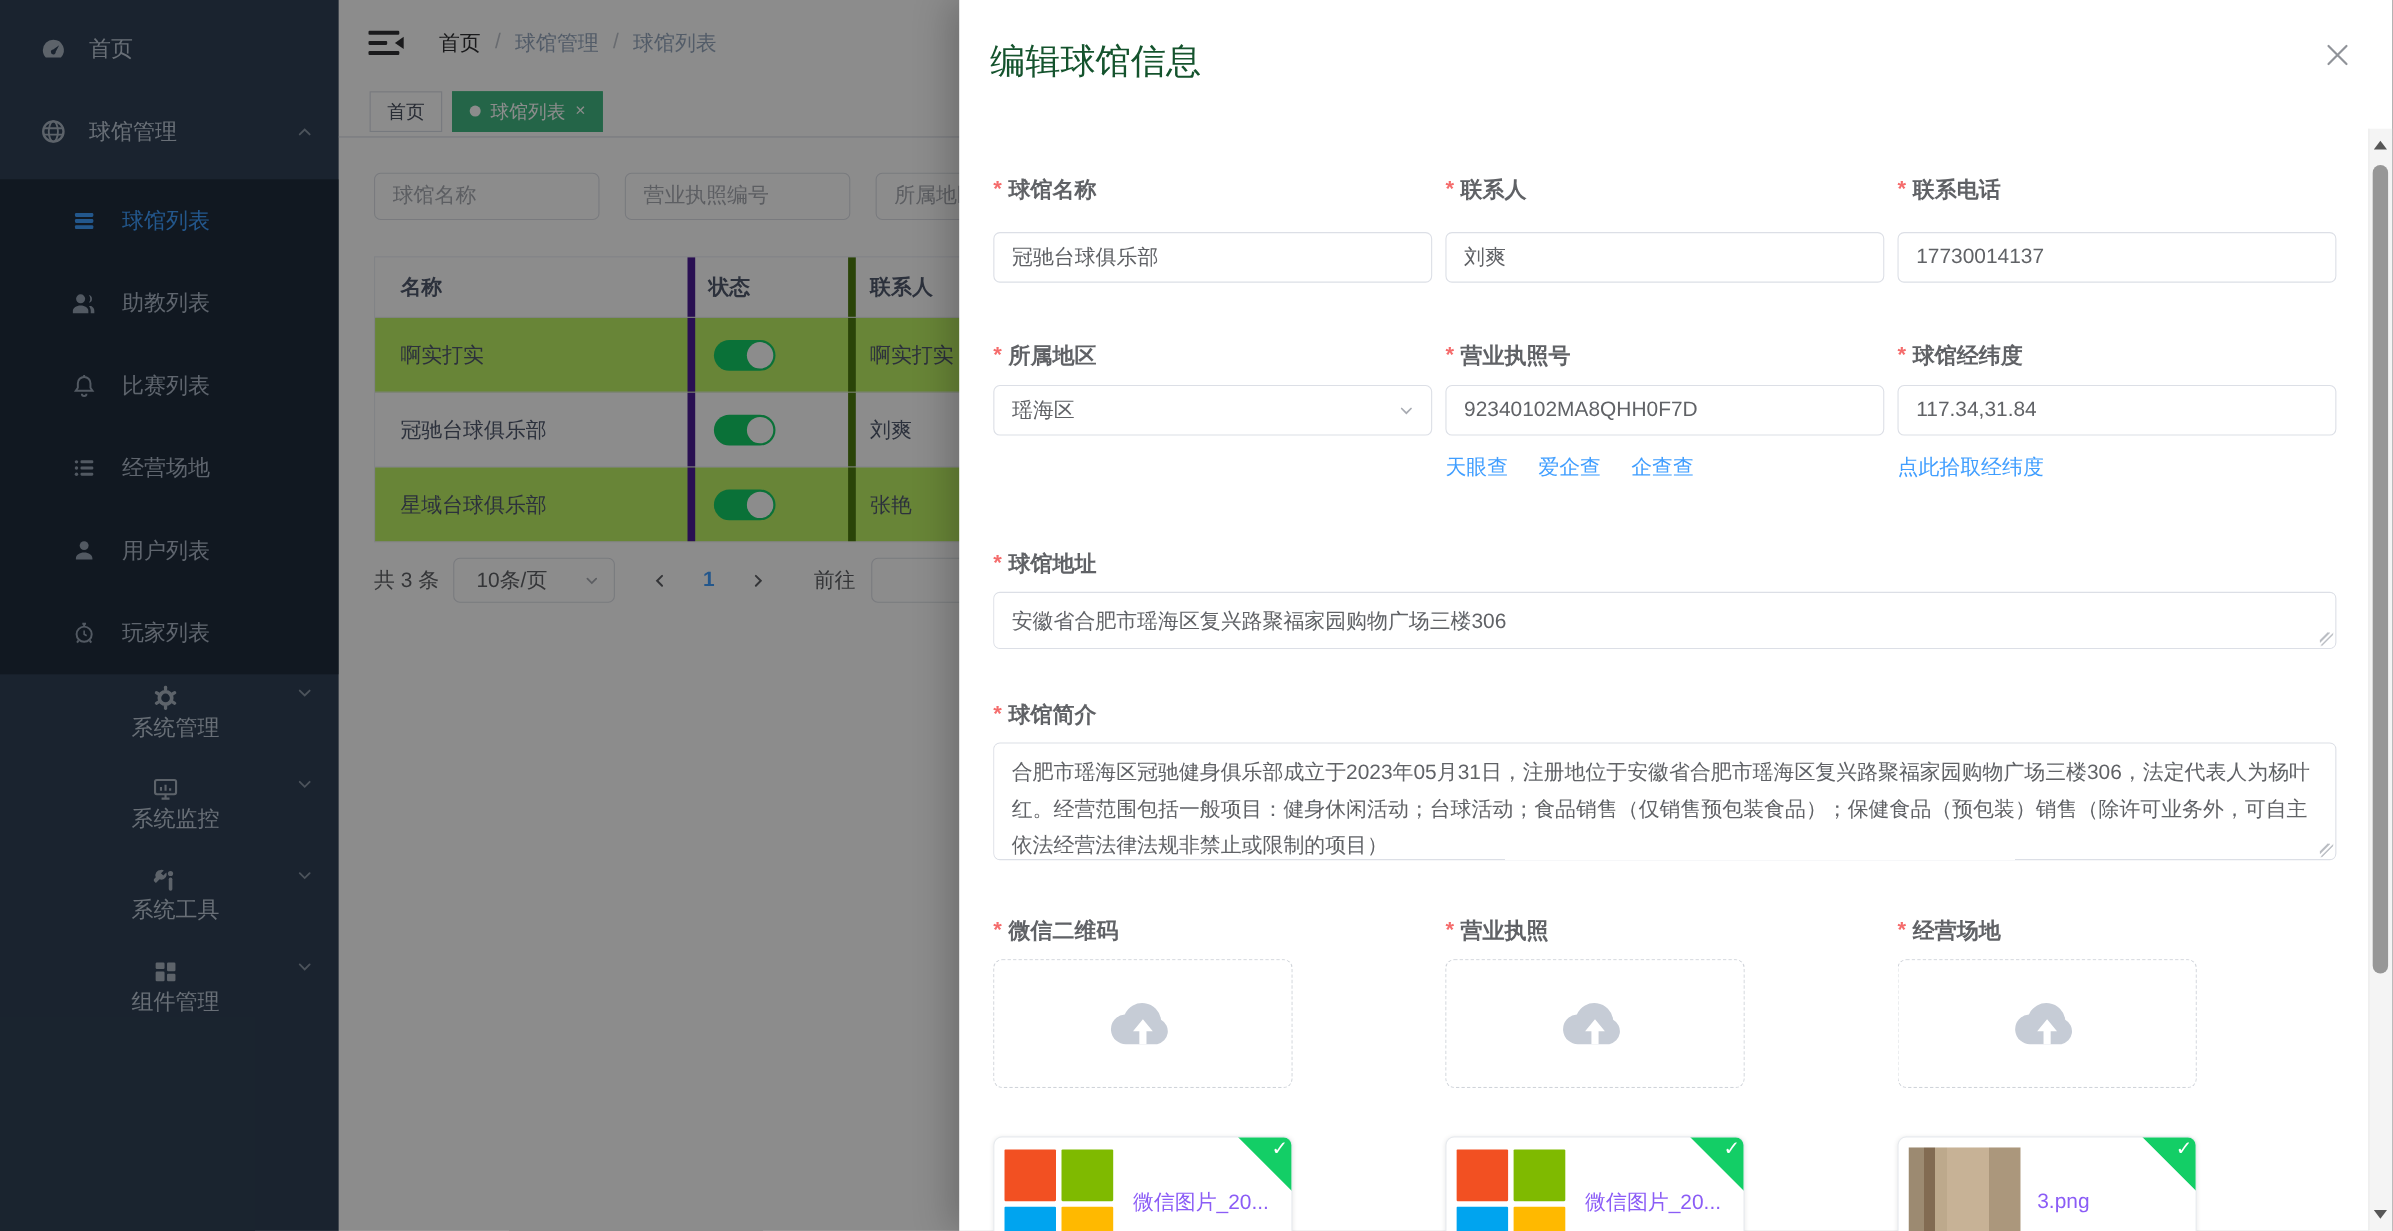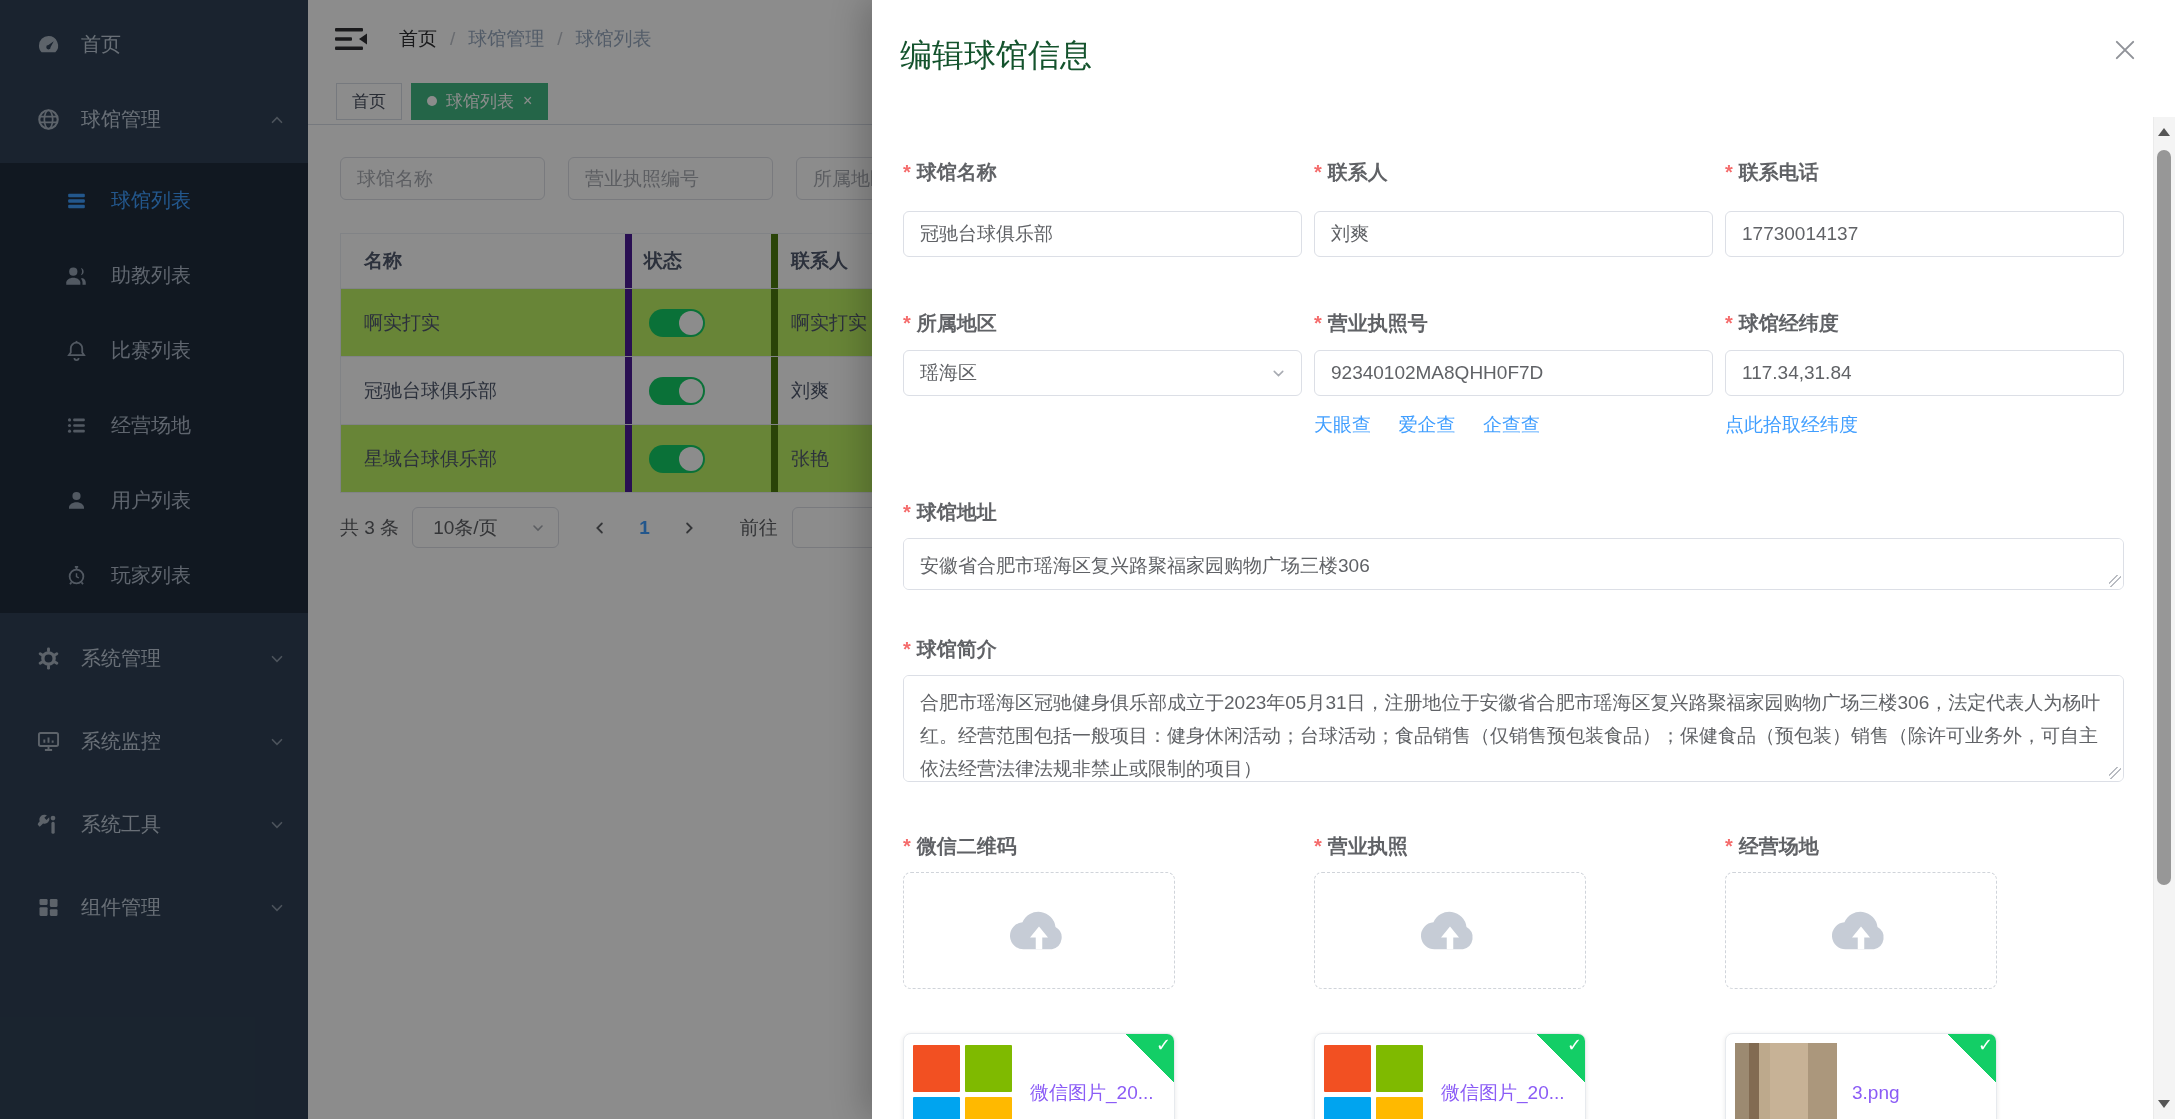--- a/index.html
+++ b/index.html
@@ -4,21 +4,21 @@
 <style>
   html,body{margin:0;padding:0;}
   body{font-family:"Liberation Sans","DejaVu Sans",sans-serif;background:#222;}
   .app{position:relative;width:2175px;height:1119px;background:#fff;overflow:hidden;}
 
   
   .sidebar{position:absolute;left:0;top:0;width:308px;height:1119px;background:#304156;padding-top:7px;box-sizing:border-box;z-index:1;}
   .mi{height:75px;display:flex;align-items:center;padding:0 24px 0 35px;color:#bfcbd9;font-size:20px;position:relative;cursor:pointer;}
   .mi .ic{width:27px;height:27px;margin-right:19px;color:#a9b4c2;flex:none;display:flex;align-items:center;justify-content:center;}
   .mi .chev{position:absolute;right:22px;color:#8b97a7;display:flex;}
-  .mi.group{margin-top:8px;}
+  .mi.group{margin-top:8px;flex-direction:column;}
   .submenu{background:#1f2d3d;margin-top:6px;}
   .smi{height:75px;display:flex;align-items:center;padding-left:63px;color:#aeb9c9;font-size:20px;cursor:pointer;}
   .smi .ic{width:26px;height:26px;margin-right:22px;color:#96a2b3;flex:none;display:flex;align-items:center;justify-content:center;}
   .smi.active{color:#409eff;}
   .smi.active .ic{color:#409eff;}
 
   
   .main{position:absolute;left:308px;top:0;right:0;bottom:0;background:#fff;z-index:1;}
   .topbar{height:78px;display:flex;align-items:center;padding-left:25px;}
   .hamburger{width:36px;height:30px;cursor:pointer;flex:none;}

